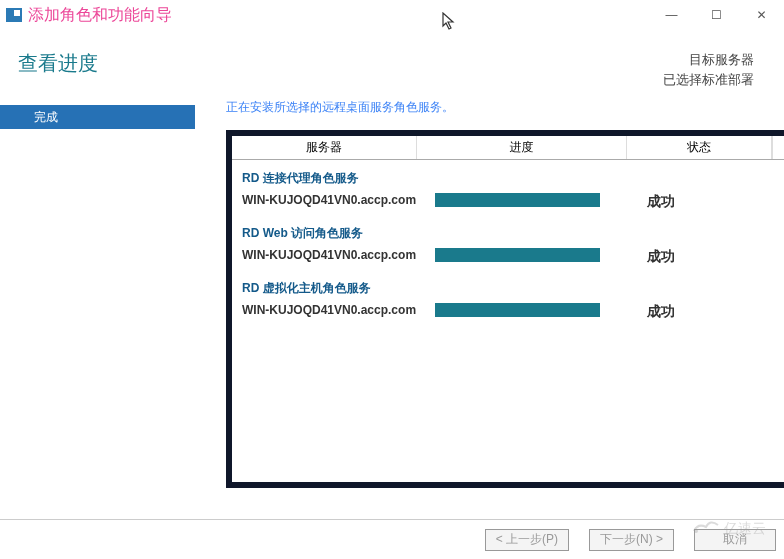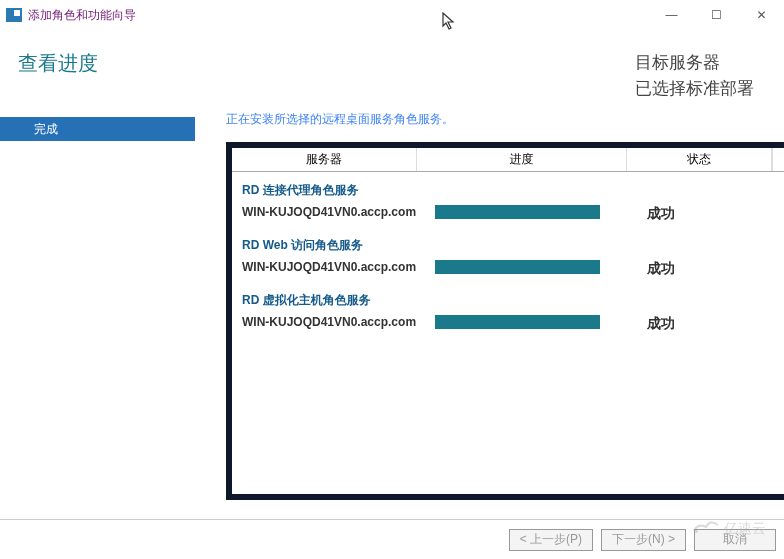--- a/index.html
+++ b/index.html
@@ -1,26 +1,26 @@
 <!DOCTYPE html>
 <html><head>
   <meta charset="utf-8">
   <style>
     * { margin: 0; padding: 0; box-sizing: border-box; font-family: "Microsoft YaHei", "Segoe UI", sans-serif; }
     body { width: 784px; height: 559px; background: #fff; position: relative; overflow: hidden; }
     .titlebar { height: 30px; display: flex; align-items: center; justify-content: space-between; padding-left: 6px; }
     .titlebar-left { display: flex; align-items: center; gap: 6px; }
     .app-icon { width: 16px; height: 14px; background: #2b7ab5; position: relative; }
     .app-icon::before { content: ""; position: absolute; top: 2px; right: 2px; width: 6px; height: 6px; background: #fff; }
-    .title-text { font-size: 12px; color: #701a75; }
+    .title-text { font-size: 16px; color: #ec4899; }
     .win-controls { display: flex; }
     .win-btn { width: 45px; height: 30px; display: flex; align-items: center; justify-content: center; color: #555; font-size: 12px; }
     .header-area { padding: 20px 30px 10px 18px; display: flex; justify-content: space-between; align-items: flex-start; }
     .page-heading { font-size: 20px; color: #1a7a8c; font-weight: 300; }
-    .header-info { text-align: left; font-size: 17px; color: #444; line-height: 1.5; }
+    .header-info { text-align: right; font-size: 13px; color: #444; line-height: 1.5; }
     .body-area { display: flex; padding: 0 30px 0 0; gap: 16px; }
     .sidebar { width: 195px; flex-shrink: 0; padding-top: 6px; }
     .sidebar-item { height: 24px; background: #2671b5; color: #fff; font-size: 12px; padding-left: 34px; display: flex; align-items: center; }
     .main-content { flex: 1; padding-left: 15px; }
     .instruction { font-size: 12px; color: #3b82f6; margin-bottom: 14px; }
     .progress-panel { border: 6px solid #0f172a; height: 358px; }
     .table-header { display: flex; border-bottom: 1px solid #aaa; height: 24px; }
     .th { font-size: 12px; display: flex; align-items: center; justify-content: center; border-right: 1px solid #ddd; }
     .th:last-child { border-right: none; }
     .th-server { width: 185px; }
@@ -28,21 +28,21 @@
     .th-status { width: 145px; }
     .scrollbar { width: 16px; border-left: 1px solid #ddd; }
     .panel-body { padding: 6px 0 0 0; }
     .role-group { margin-bottom: 2px; }
     .role-title { font-size: 12px; font-weight: bold; color: #145a8a; padding: 4px 10px 6px 10px; }
     .server-row { display: flex; align-items: flex-start; padding: 0 0 8px 10px; font-weight: bold; }
     .server-name { width: 175px; font-size: 12px; color: #333; word-break: break-all; line-height: 1.3; }
     .progress-cell { width: 210px; display: flex; align-items: center; }
     .progress-bar { width: 165px; height: 14px; background: #1a7a8c; margin-left: 18px; }
     .status-cell { font-size: 14px; color: #333; padding-left: 20px; }
-    .footer { position: absolute; bottom: 0; left: 0; right: 0; height: 40px; border-top: 1px solid #ccc; display: flex; justify-content: flex-end; align-items: center; padding-right: 8px; gap: 8px; }
+    .footer { position: absolute; bottom: 0; left: 0; right: 0; height: 40px; border-top: 1px solid #ccc; display: flex; justify-content: flex-end; align-items: center; padding-right: 8px; gap: 20px; }
     .footer-btn { height: 22px; min-width: 82px; font-size: 12px; border: 1px solid #999; background: #e8e8e8; padding: 0 10px; }
     .footer-btn.disabled { color: #999; background: #f4f4f4; }
     .footer-btn.primary { background: #ddd; border-color: #777; }
     .cursor { position: absolute; top: 12px; left: 442px; font-size: 16px; color: #333; pointer-events: none; }
     .watermark { position: absolute; bottom: 18px; right: 14px; opacity: 0.35; }
     .watermark svg { display: block; }
   </style>
 </head>
 <body>
 

